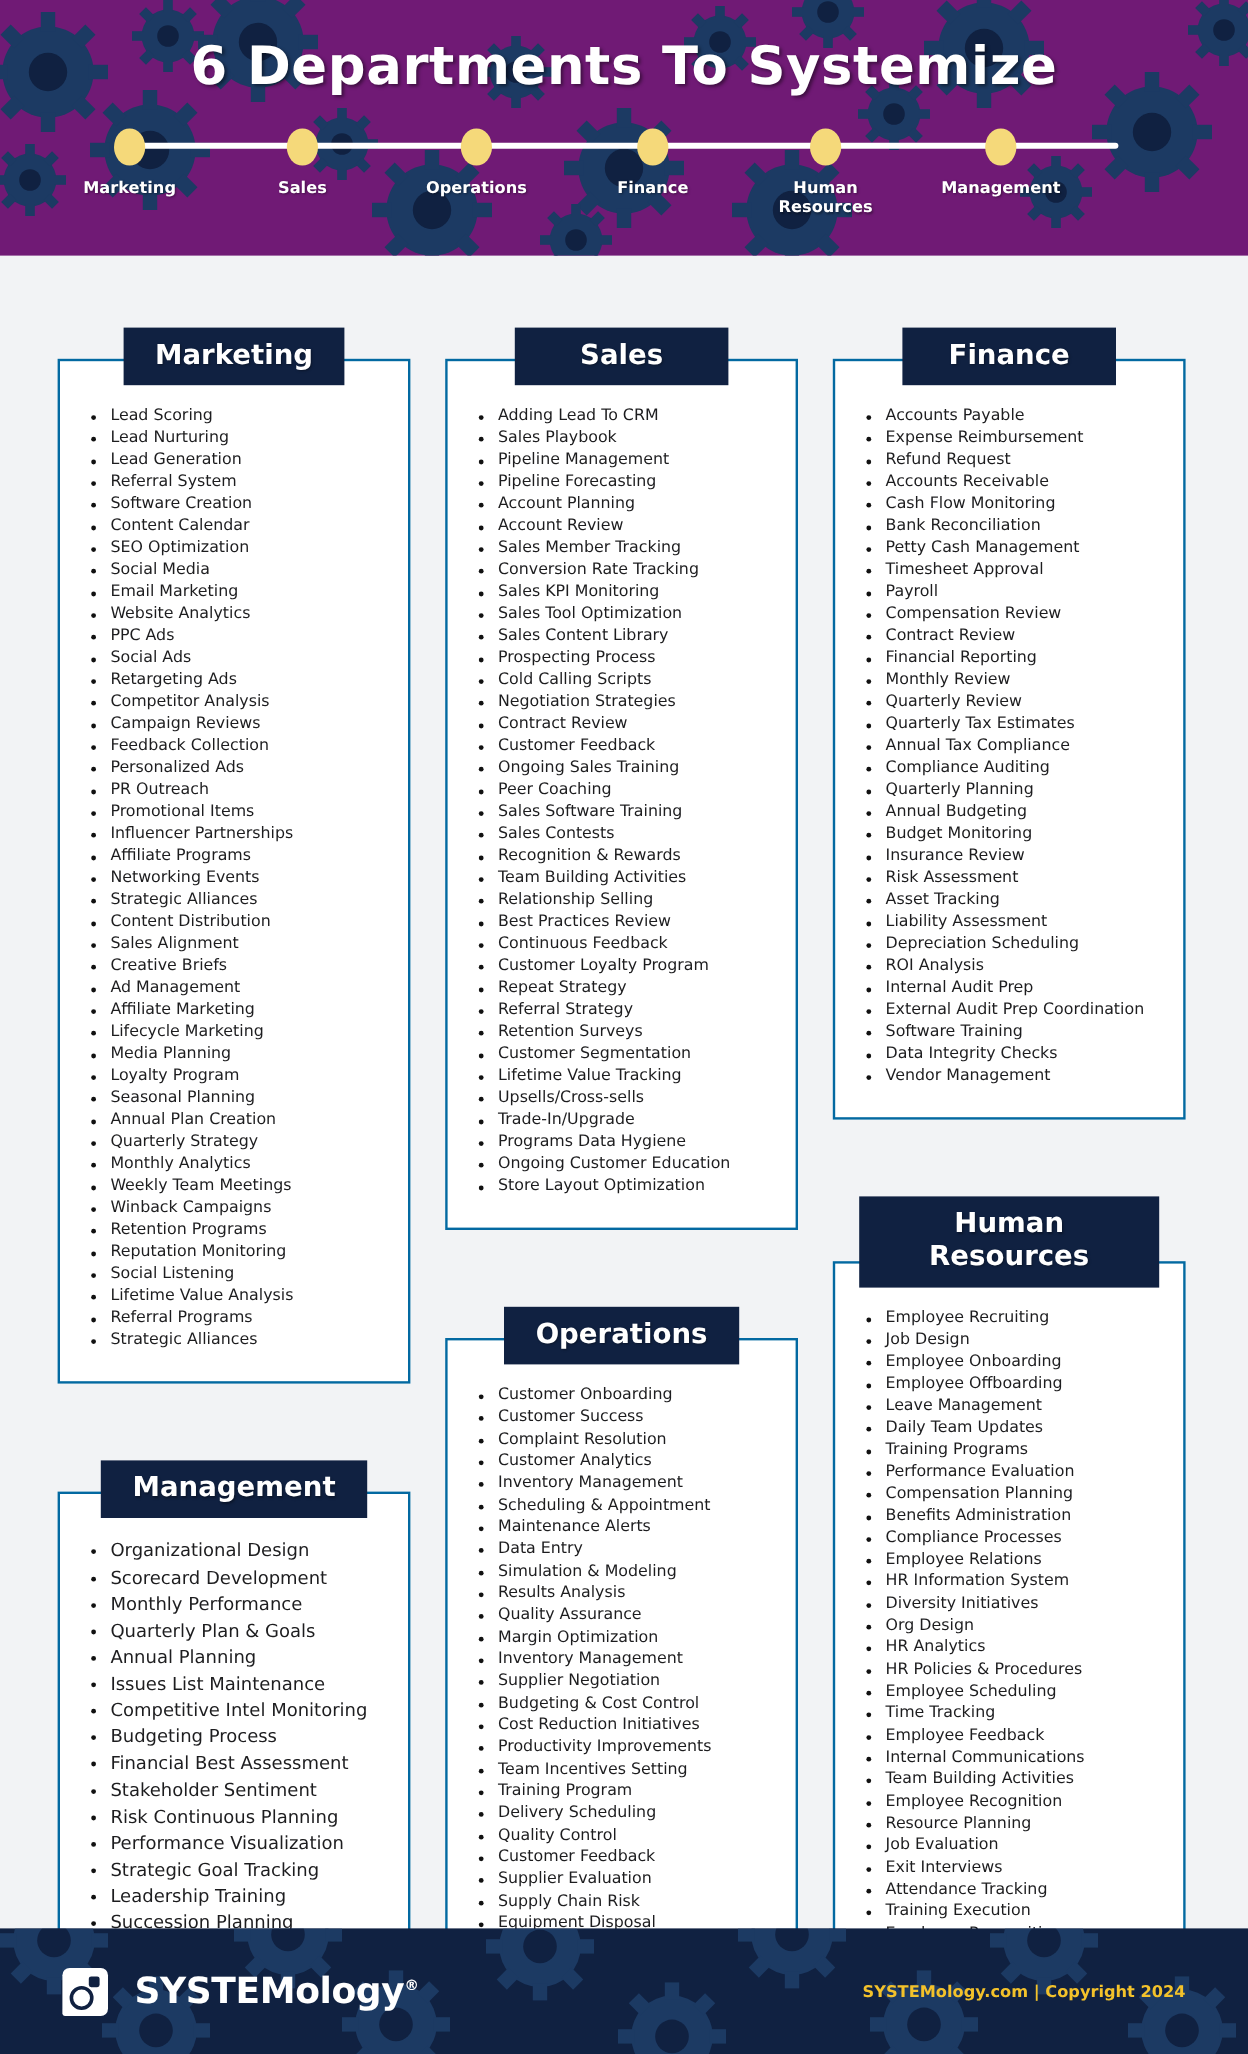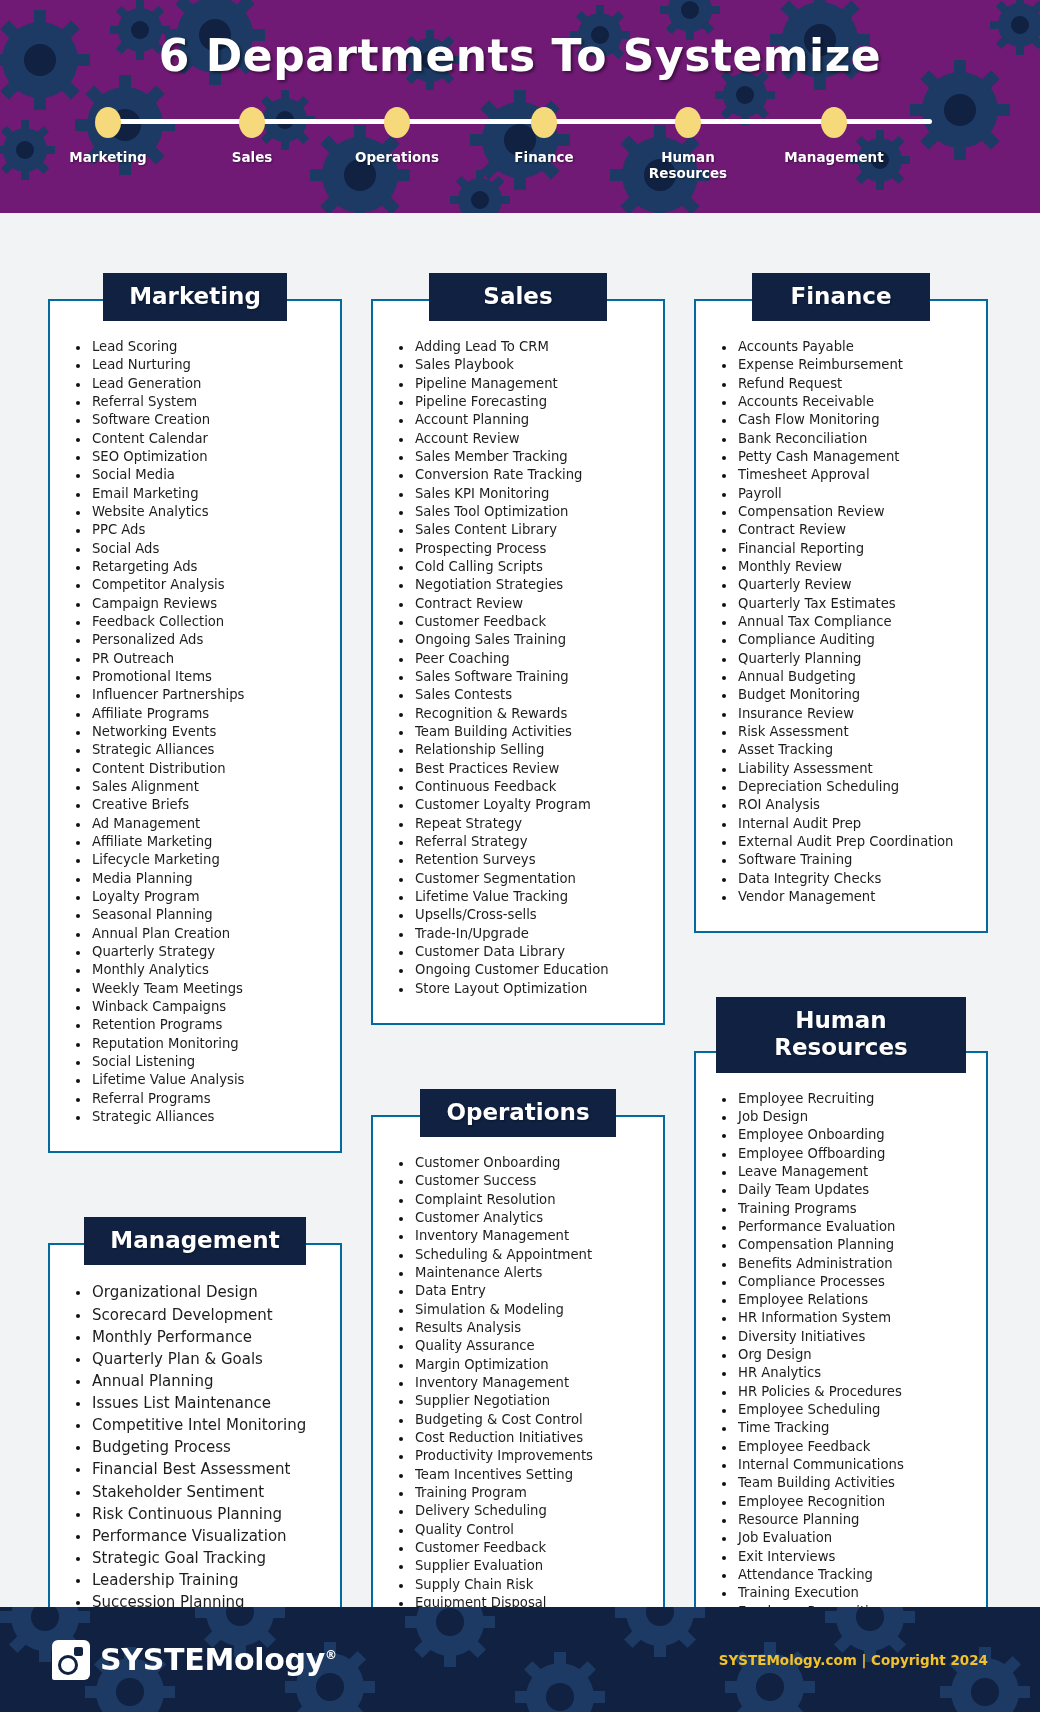--- a/index.html
+++ b/index.html
@@ -145,21 +145,21 @@
     overflow: hidden;
   }
   .footer-inner {
     position: relative;
     height: 100%;
     display: flex;
     align-items: center;
     justify-content: space-between;
     padding: 0 52px;
   }
-  .brand { display: flex; align-items: center; gap: 10px; }
+  .brand { display: flex; align-items: center; gap: 22px; }
   .brand-mark {
     width: 38px; height: 40px;
     background: #ffffff;
     border-radius: 6px 6px 6px 2px;
     position: relative;
   }
   .brand-mark::before {
     content: "";
     position: absolute;
     left: 6px; bottom: 5px;
@@ -388,21 +388,21 @@
               <li>Best Practices Review</li>
               <li>Continuous Feedback</li>
               <li>Customer Loyalty Program</li>
               <li>Repeat Strategy</li>
               <li>Referral Strategy</li>
               <li>Retention Surveys</li>
               <li>Customer Segmentation</li>
               <li>Lifetime Value Tracking</li>
               <li>Upsells/Cross-sells</li>
               <li>Trade-In/Upgrade</li>
-              <li>Customer Data Library</li>
+              <li>Programs Data Hygiene</li>
               <li>Ongoing Customer Education</li>
               <li>Store Layout Optimization</li>
             </ul>
         </div>
       </div>
       <div class="card">
         <div class="card-head">Operations</div>
         <div class="card-body">
           <ul>
               <li>Customer Onboarding</li>

